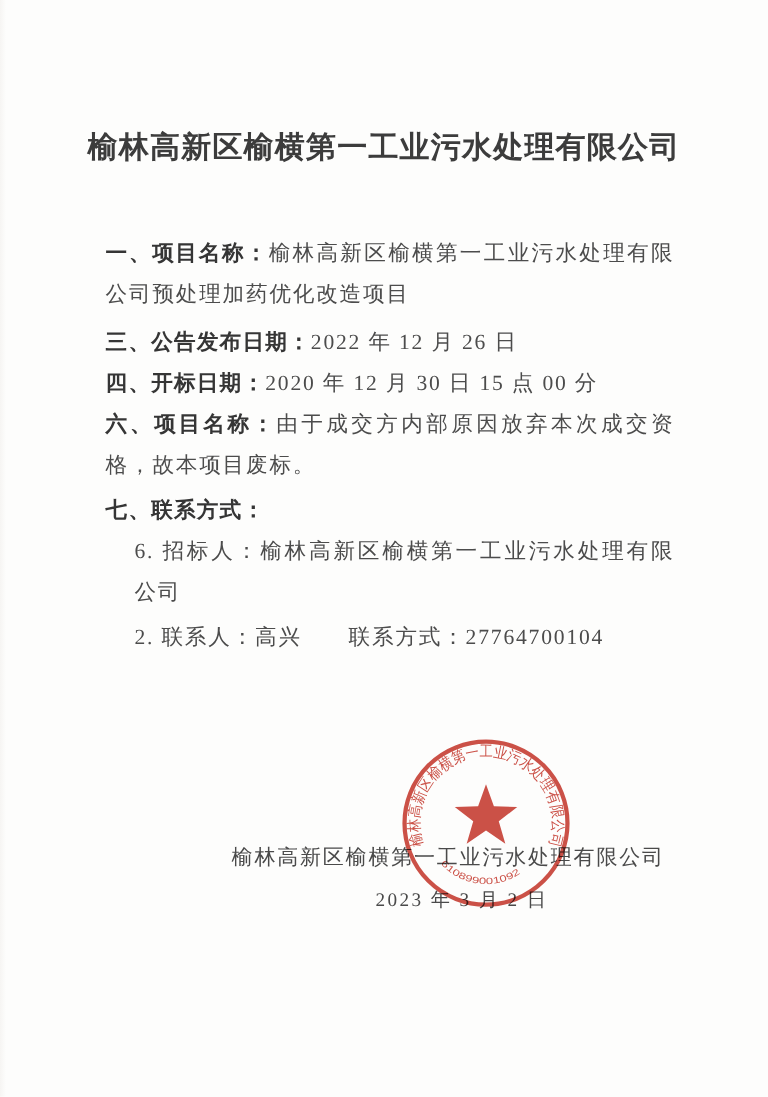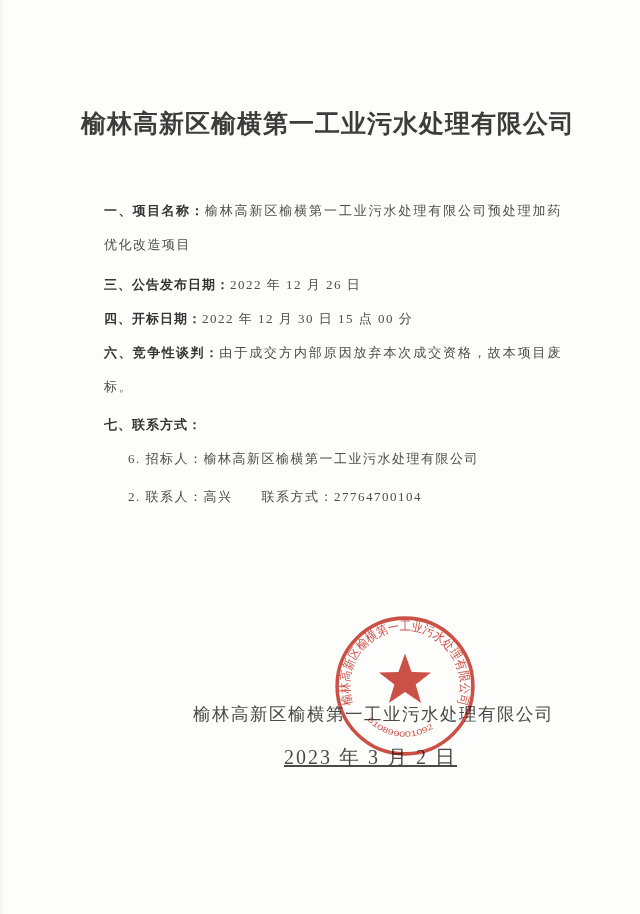--- a/index.html
+++ b/index.html
@@ -9,36 +9,35 @@
     position: relative;
     overflow: hidden;
     background: #fdfdfc;
     font-family: "Liberation Serif", serif;
     color: #4a4a4a;
   }
   .page {
     position: absolute;
     inset: 0;
     background: linear-gradient(90deg, #f6f5f3 0px, #fdfdfc 5px, #fdfdfc 100%);
-    padding-left: 16px;
   }
   .title {
     margin: 104px 40px 0 40px;
     text-align: center;
     font-family: "Liberation Sans", sans-serif;
     font-weight: bold;
     font-size: 25px;
     line-height: 38px;
     letter-spacing: 1px;
     color: #3c3c3c;
   }
   .title .title-line { display: block; }
   .content {
     margin: 52px 78px 0 88px;
-    font-size: 13px;
+    font-size: 18px;
     line-height: 34px;
     letter-spacing: 1.5px;
     text-align: justify;
     color: #4c4c4c;
   }
   .content p { margin: 0; }
   .item .label {
     font-family: "Liberation Sans", sans-serif;
     font-weight: bold;
     letter-spacing: 1px;
@@ -52,24 +51,23 @@
     top: 684px;
     right: 86px;
     font-size: 17.5px;
     letter-spacing: 1.5px;
     color: #4a4a4a;
   }
   .sig-date {
     position: absolute;
     top: 724px;
     right: 183px;
-    font-size: 20px;
+    font-size: 16px;
     letter-spacing: 2px;
     color: #4a4a4a;
-    text-decoration: underline;
   }
   .seal {
     position: absolute;
     left: 329px;
     top: 610px;
     width: 152px;
     height: 152px;
     mix-blend-mode: multiply;
     opacity: 0.88;
   }
@@ -79,22 +77,22 @@
 
 <div class="page">
 
   <h1 class="title">
     <span class="title-line">榆林高新区榆横第一工业污水处理有限公司</span>
   </h1>
 
   <div class="content">
     <p class="item mb6"><span class="label">一、项目名称：</span><span class="value">榆林高新区榆横第一工业污水处理有限公司预处理加药优化改造项目</span></p>
     <p class="item"><span class="label">三、公告发布日期：</span><span class="value">2022 年 12 月 26 日</span></p>
-    <p class="item"><span class="label">四、开标日期：</span><span class="value">2022 年 12 月 30 日 15 点 00 分</span></p>
-    <p class="item"><span class="label">六、竞争性谈判：</span><span class="value">由于成交方内部原因放弃本次成交资格，故本项目废标。</span></p>
+    <p class="item"><span class="label">四、开标日期：</span><span class="value">2020 年 12 月 30 日 15 点 00 分</span></p>
+    <p class="item"><span class="label">六、项目名称：</span><span class="value">由于成交方内部原因放弃本次成交资格，故本项目废标。</span></p>
     <p class="item mt4"><span class="label">七、联系方式：</span></p>
     <p class="contact">6. 招标人：榆林高新区榆横第一工业污水处理有限公司</p>
     <p class="contact mt4">2. 联系人：高兴　　联系方式：27764700104</p>
   </div>
 
   <p class="sig-company">榆林高新区榆横第一工业污水处理有限公司</p>
   <p class="sig-date">2023 年 3 月 2 日</p>
 
   <svg class="seal" viewBox="0 0 150 150" color="#c6392e">
     <defs>

